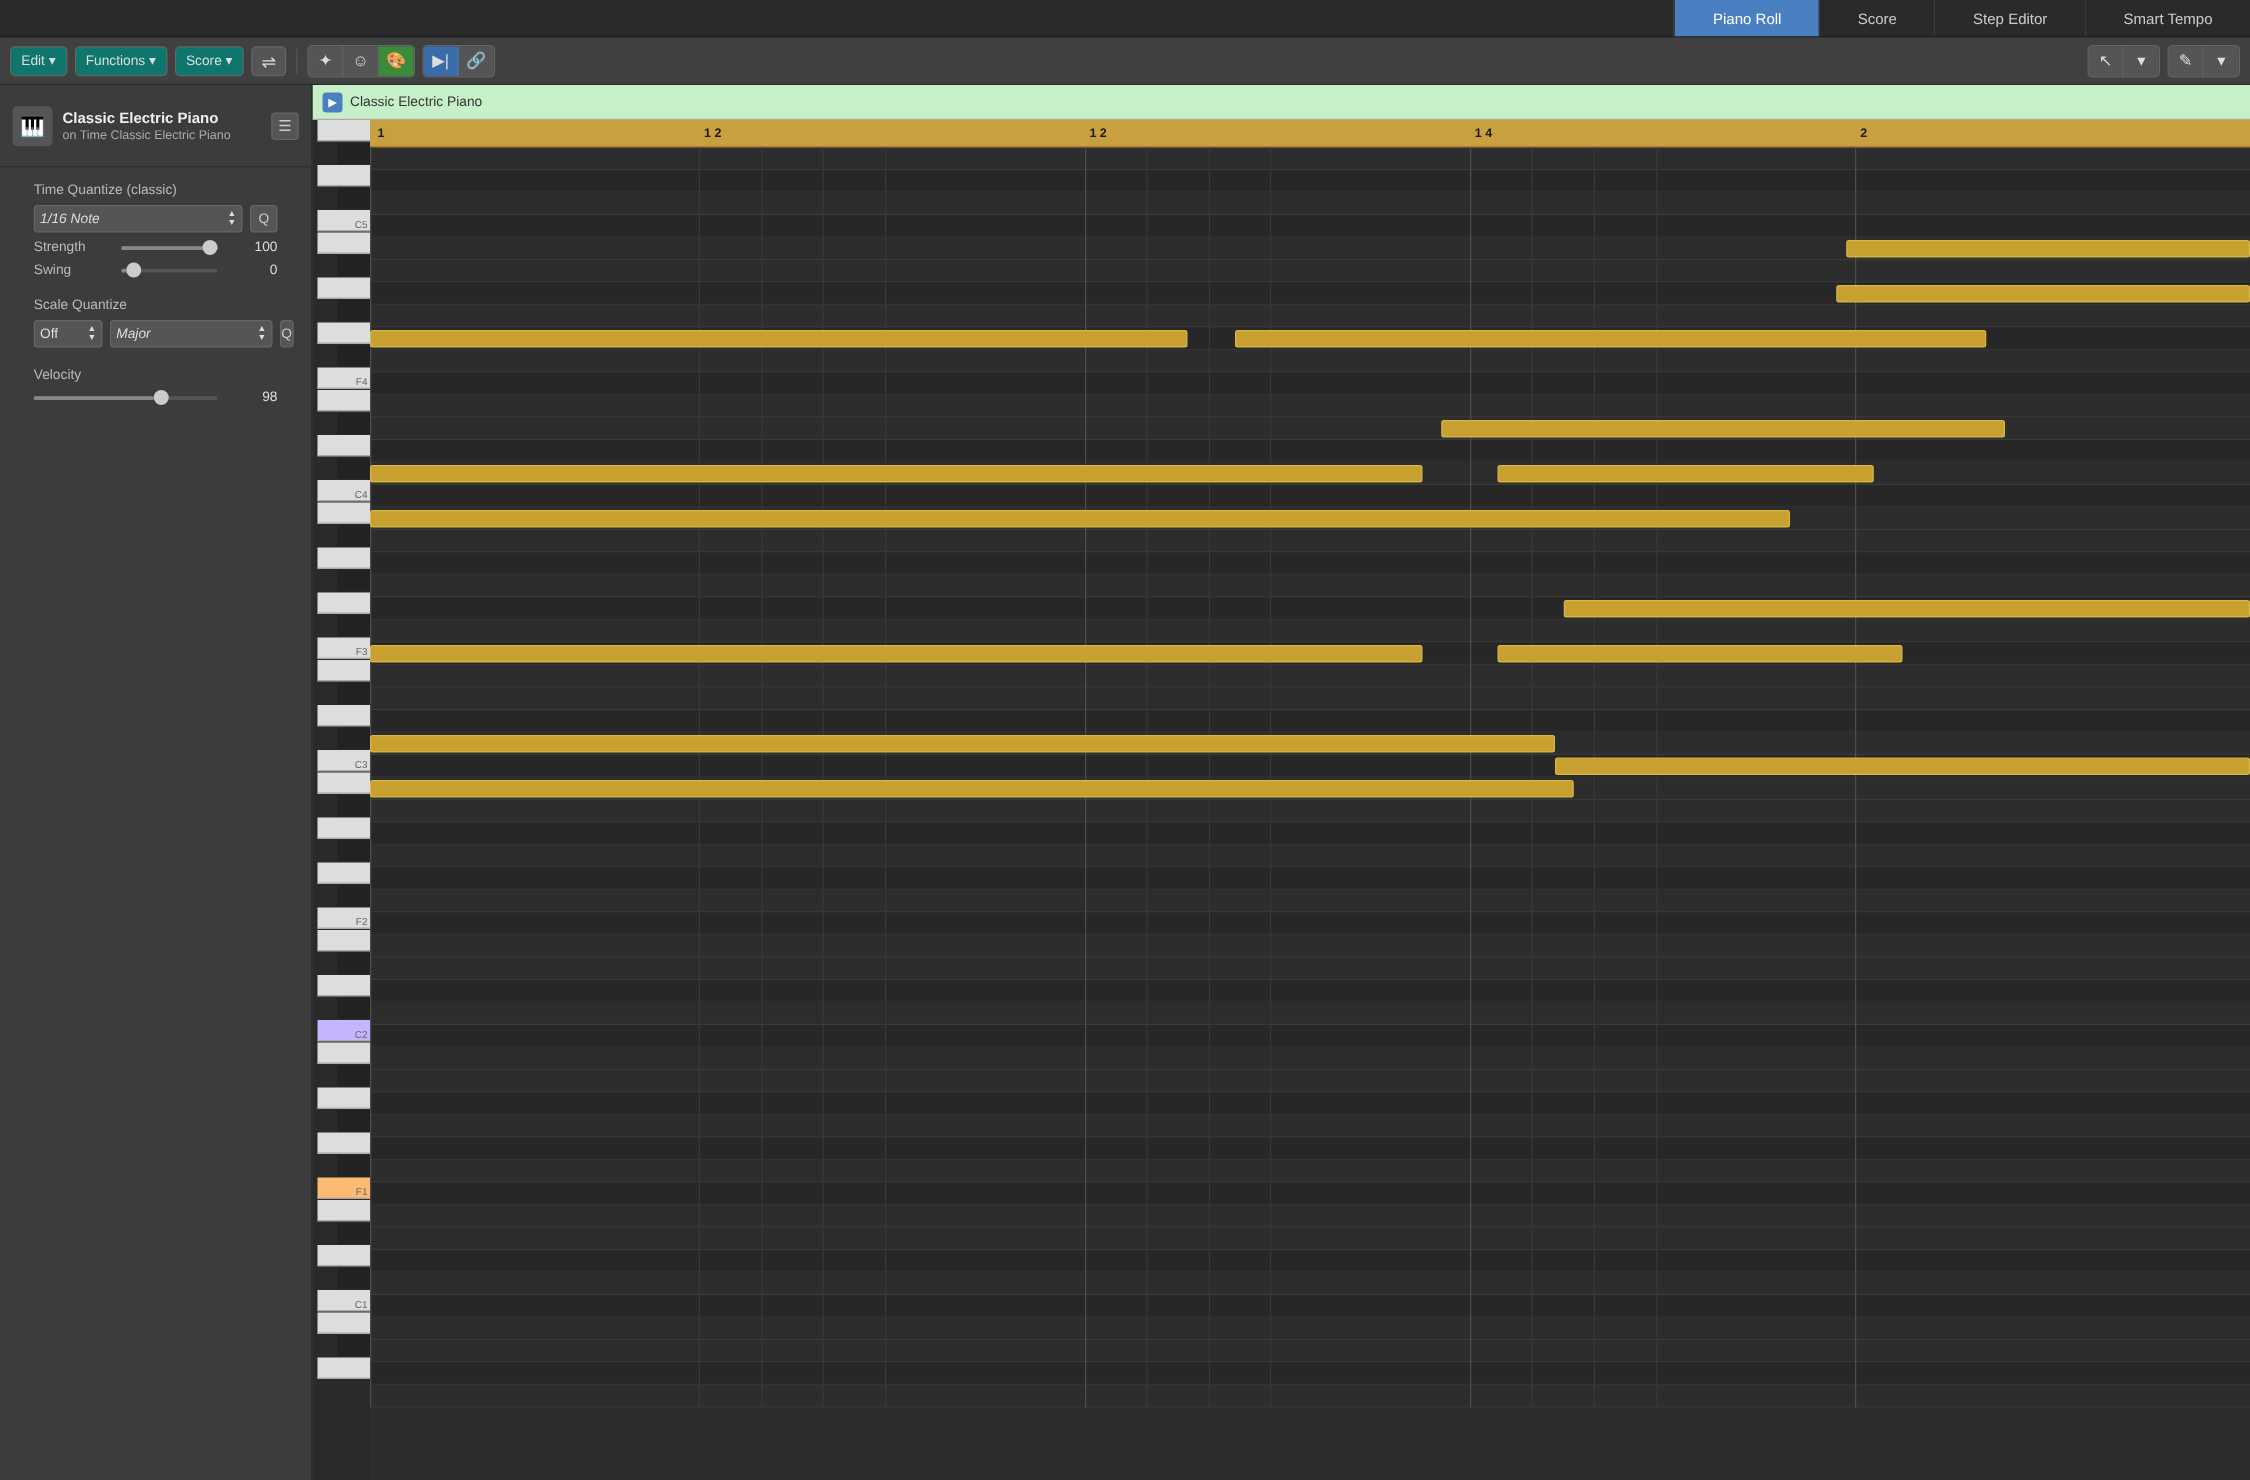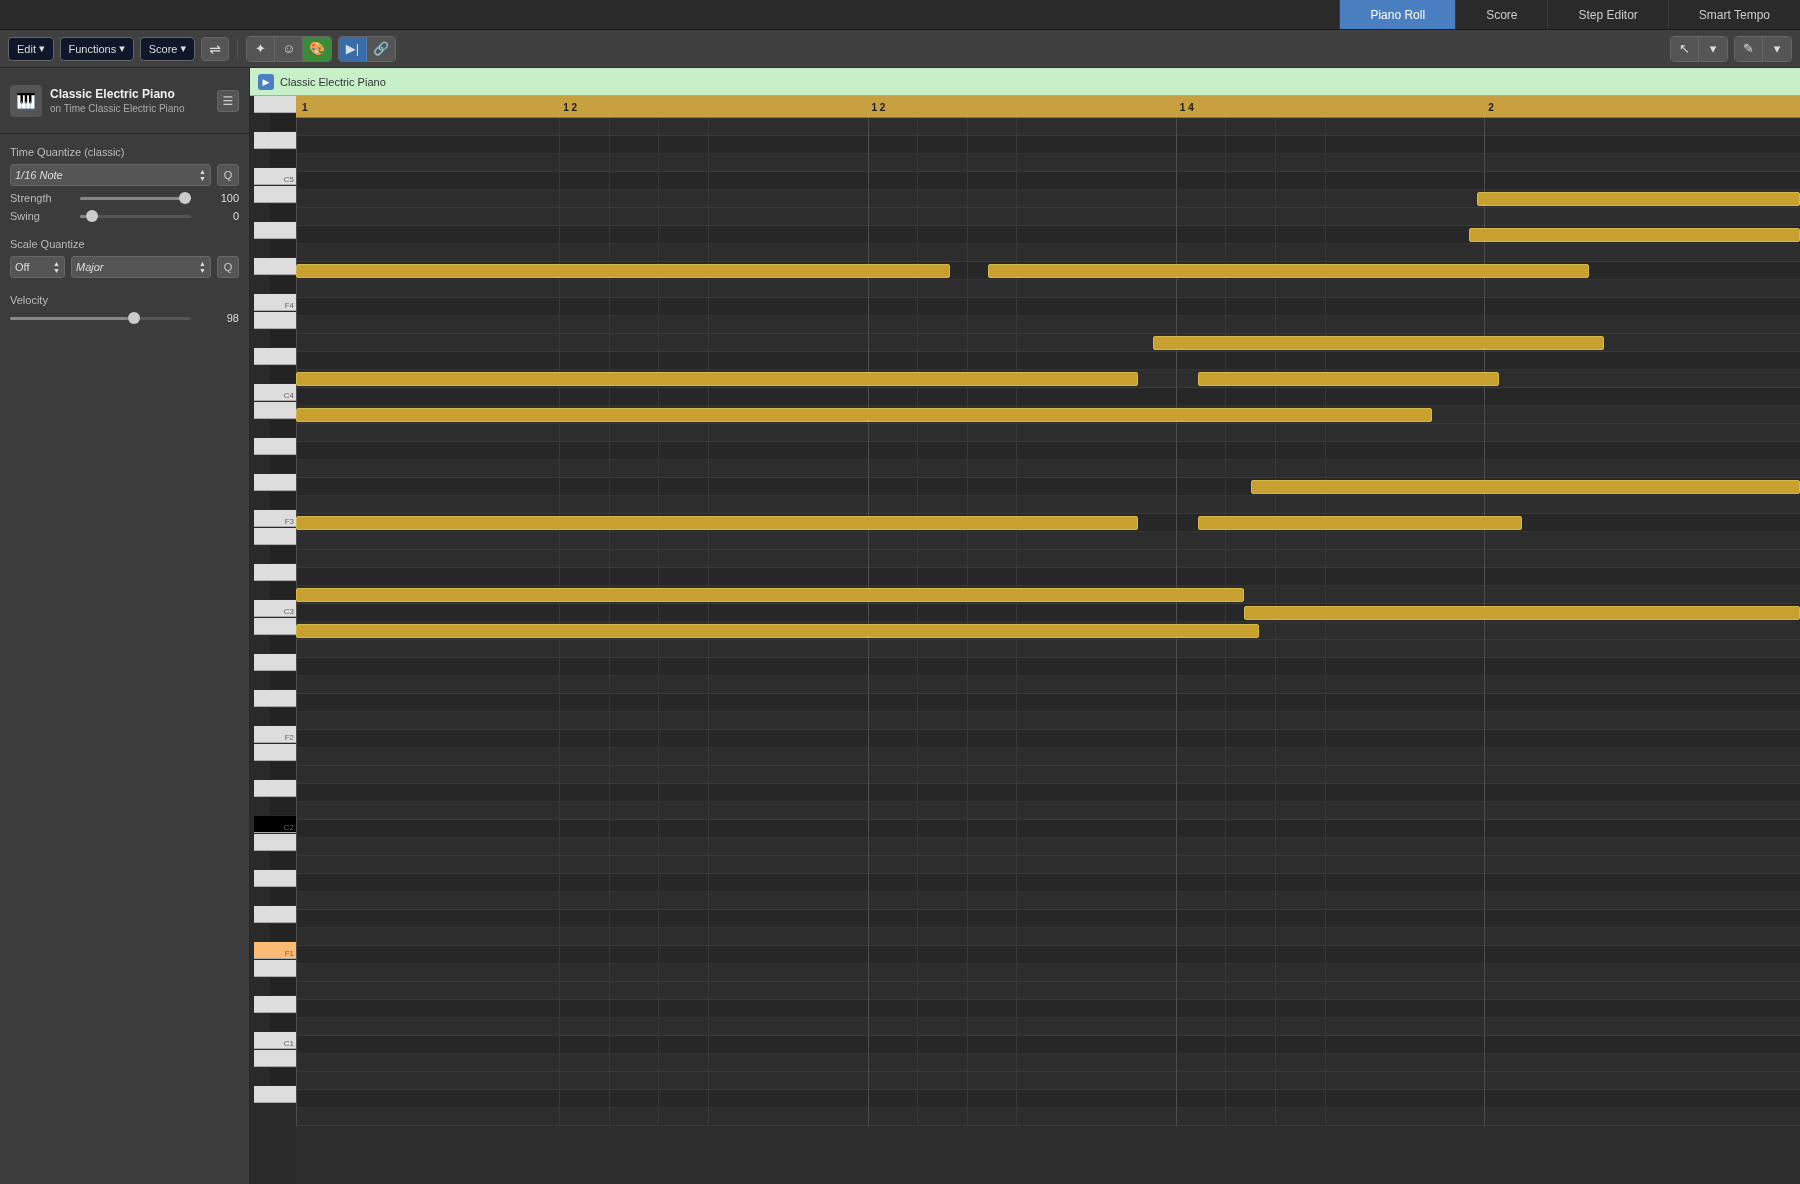--- a/index.html
+++ b/index.html
@@ -31,21 +31,21 @@
       display: flex;
       align-items: center;
       height: 38px;
       background: #404040;
       border-bottom: 1px solid #2a2a2a;
       padding: 0 8px;
       gap: 6px;
     }
     .toolbar-btn {
       display: flex; align-items: center; justify-content: center;
-      background: #0f172a;
+      background: #0f766e;
       border: 1px solid #666;
       border-radius: 4px;
       color: #ddd;
       font-size: 11px;
       padding: 2px 8px;
       cursor: pointer;
       height: 24px;
       gap: 3px;
       white-space: nowrap;
     }
@@ -117,21 +117,21 @@
       border: 1px solid #666;
       border-radius: 3px;
       display: flex; align-items: center; justify-content: center;
       cursor: pointer;
       font-size: 12px;
       color: #ccc;
     }
 
     .left-controls {
       flex: 1;
-      padding: 12px 10px;
+      padding: 12px 27px;
       display: flex;
       flex-direction: column;
       gap: 16px;
     }
 
     .control-section { display: flex; flex-direction: column; gap: 6px; }
     .section-title { font-size: 11px; color: #bbb; font-weight: 500; }
 
     .control-row {
       display: flex;
@@ -451,21 +451,21 @@
             <div style="position: absolute; top: 576px; height: 17px; right: 0px; left: 20px; background: rgb(34, 34, 34); z-index: 2;"></div>
             <div style="position: absolute; top: 594px; height: 17px; right: 0px; left: 4px; background: rgb(221, 221, 221); border-bottom: 1px solid rgb(170, 170, 170);"></div>
             <div style="position: absolute; top: 612px; height: 17px; right: 0px; left: 20px; background: rgb(34, 34, 34); z-index: 2;"></div>
             <div style="position: absolute; top: 630px; height: 17px; right: 0px; left: 4px; background: rgb(221, 221, 221); border-bottom: 1px solid rgb(170, 170, 170);">
               <span style="position: absolute; right: 2px; bottom: 0px; font-size: 8px; color: rgb(102, 102, 102);">F2</span>
             </div>
             <div style="position: absolute; top: 648px; height: 17px; right: 0px; left: 4px; background: rgb(221, 221, 221); border-bottom: 1px solid rgb(170, 170, 170);"></div>
             <div style="position: absolute; top: 666px; height: 17px; right: 0px; left: 20px; background: rgb(34, 34, 34); z-index: 2;"></div>
             <div style="position: absolute; top: 684px; height: 17px; right: 0px; left: 4px; background: rgb(221, 221, 221); border-bottom: 1px solid rgb(170, 170, 170);"></div>
             <div style="position: absolute; top: 702px; height: 17px; right: 0px; left: 20px; background: rgb(34, 34, 34); z-index: 2;"></div>
-            <div style="position: absolute; top: 720px; height: 17px; right: 0px; left: 4px; background: #000000; border-bottom: 1px solid rgb(170, 170, 170);">
+            <div style="position: absolute; top: 720px; height: 17px; right: 0px; left: 4px; background: #c4b5fd; border-bottom: 1px solid rgb(170, 170, 170);">
               <span style="position: absolute; right: 2px; bottom: 0px; font-size: 8px; color: rgb(102, 102, 102);">C2</span>
             </div>
             <div style="position: absolute; top: 738px; height: 17px; right: 0px; left: 4px; background: rgb(221, 221, 221); border-bottom: 1px solid rgb(170, 170, 170);"></div>
             <div style="position: absolute; top: 756px; height: 17px; right: 0px; left: 20px; background: rgb(34, 34, 34); z-index: 2;"></div>
             <div style="position: absolute; top: 774px; height: 17px; right: 0px; left: 4px; background: rgb(221, 221, 221); border-bottom: 1px solid rgb(170, 170, 170);"></div>
             <div style="position: absolute; top: 792px; height: 17px; right: 0px; left: 20px; background: rgb(34, 34, 34); z-index: 2;"></div>
             <div style="position: absolute; top: 810px; height: 17px; right: 0px; left: 4px; background: rgb(221, 221, 221); border-bottom: 1px solid rgb(170, 170, 170);"></div>
             <div style="position: absolute; top: 828px; height: 17px; right: 0px; left: 20px; background: rgb(34, 34, 34); z-index: 2;"></div>
             <div style="position: absolute; top: 846px; height: 17px; right: 0px; left: 4px; background: #fdba74; border-bottom: 1px solid rgb(170, 170, 170);">
               <span style="position: absolute; right: 2px; bottom: 0px; font-size: 8px; color: rgb(102, 102, 102);">F1</span>

